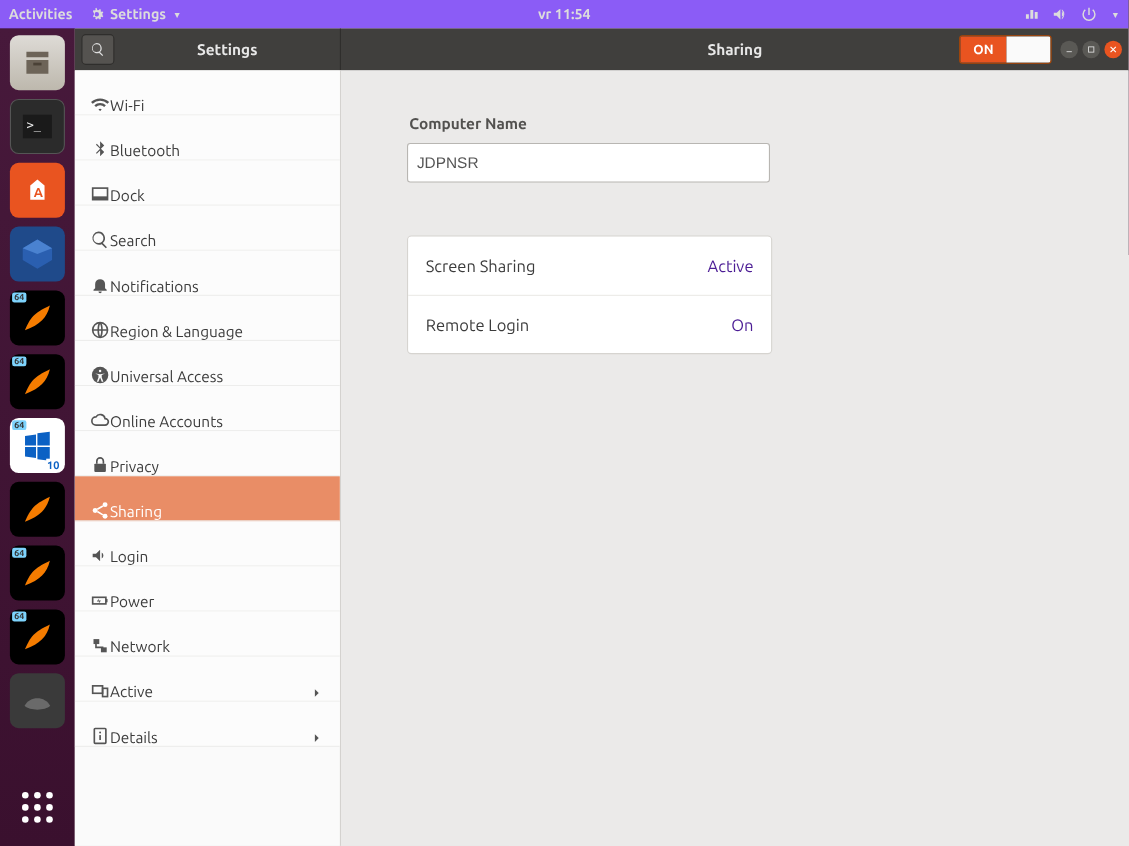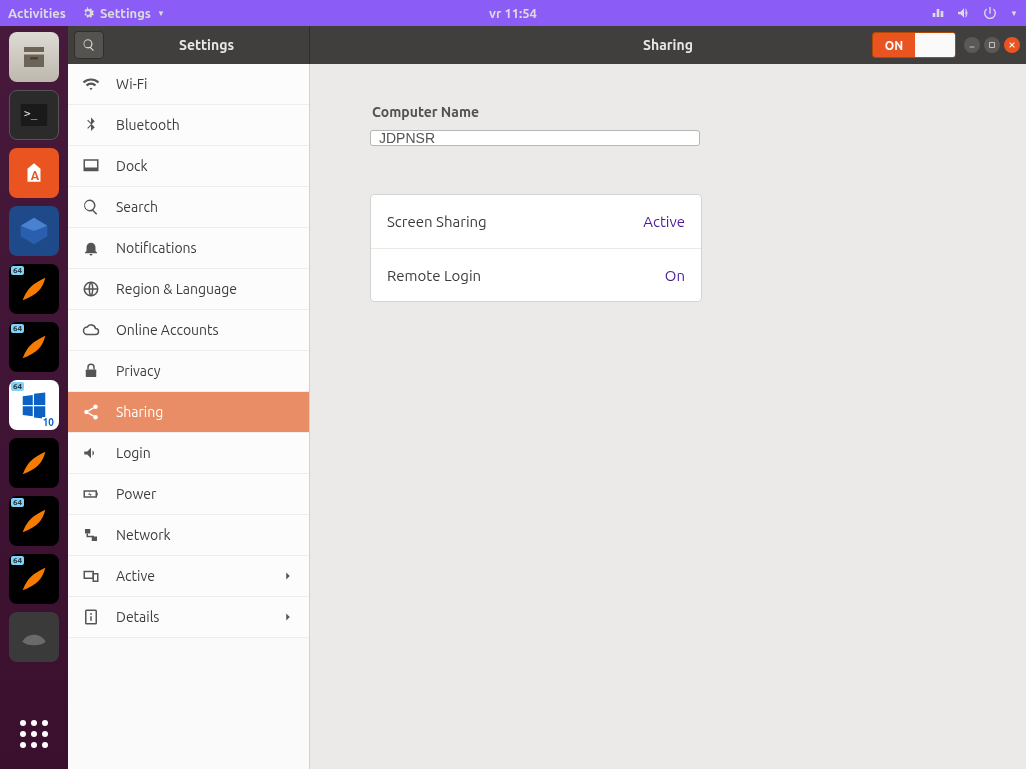--- a/index.html
+++ b/index.html
@@ -117,23 +117,22 @@
   
   .win-body { flex:1; display:flex; }
   .sidebar {
     width:242px;
     background:#fafafa;
     border-right:1px solid #d4d2cf;
     overflow:auto;
   }
   .side-item {
     height:41px;
-    display:flex; align-items:center;
+    display:flex; align-items:flex-end;
     padding:0 14px;
-    gap:16px;
     border-bottom:1px solid #ededec;
     color:#3c3c3c;
     cursor:pointer;
     background:#fcfcfc;
   }
   .side-item.selected {
     background:#e98d66;
     color:#fff;
   }
   .side-item.selected .side-ico { fill:#fff; color:#fff;}
@@ -144,21 +143,21 @@
     flex:1;
     padding:40px 60px;
     background:#ebeae9;
   }
   .section-label {
     font-weight:700; color:#52514f; font-size:14px;
     margin-bottom:10px;
     margin-left:2px;
   }
   .text-input {
-    width:330px; height:16px;
+    width:330px; height:36px;
     border:1px solid #b8b6b2;
     border-radius:3px;
     background:#fff;
     padding:0 8px;
     font-size:14px;
     color:#555;
   }
   .listbox {
     width:332px;
     margin-top:48px;
@@ -367,20 +366,30 @@
         <span>Notifications</span>
       </div>
       <div class="side-item">
         <span class="side-ico">
             <svg viewBox="0 0 24 24" width="18" height="18">
               <circle cx="12" cy="12" r="9" fill="none" stroke="currentColor" stroke-width="2"></circle>
               <path d="M3 12h18M12 3c3 3 3 15 0 18M12 3c-3 3-3 15 0 18" fill="none" stroke="currentColor" stroke-width="2"></path>
             </svg>
           </span>
         <span>Region &amp; Language</span>
+      </div>
+      <div class="side-item">
+        <span class="side-ico">
+            <svg viewBox="0 0 24 24" width="18" height="18">
+              <circle cx="12" cy="12" r="10"></circle>
+              <circle cx="12" cy="7" r="1.5" fill="#fafafa"></circle>
+              <path d="M6 10l6 1 6-1-4 2v3l2 5-2 0-2-5-2 5-2 0 2-5v-3z" fill="#fafafa"></path>
+            </svg>
+          </span>
+        <span>Universal Access</span>
       </div>
       <div class="side-item">
         <span class="side-ico">
             <svg viewBox="0 0 24 24" width="18" height="18">
               <path d="M7 18a5 5 0 010-10 6 6 0 0111 2 4 4 0 010 8H7z" fill="none" stroke="currentColor" stroke-width="2"></path>
             </svg>
           </span>
         <span>Online Accounts</span>
       </div>
       <div class="side-item">

